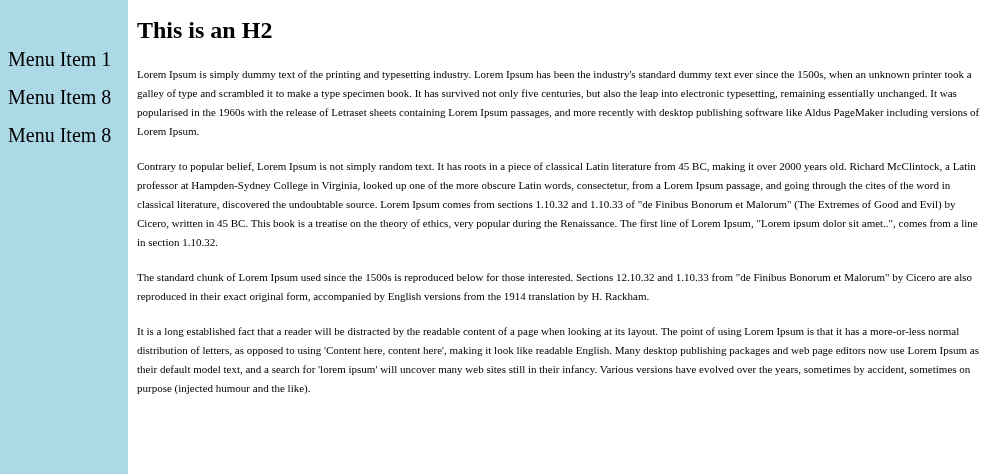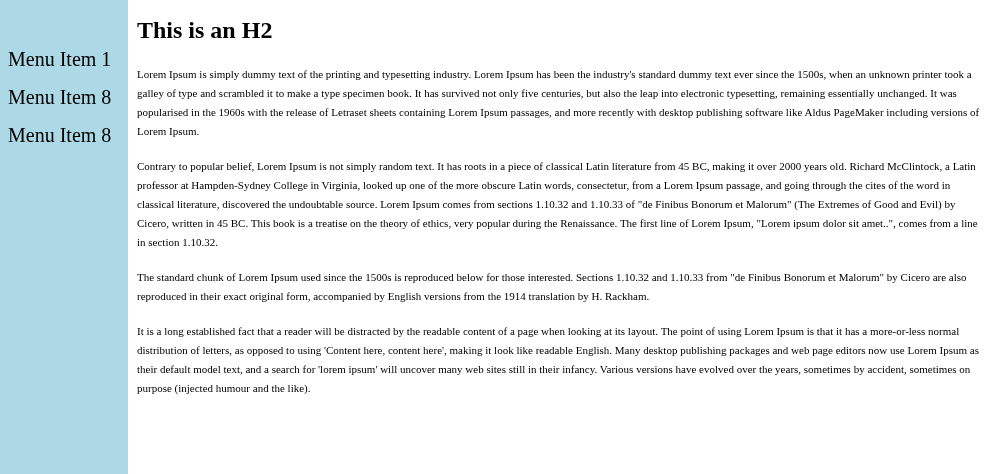--- a/index.html
+++ b/index.html
@@ -61,17 +61,17 @@
   <div class="sidebar" style="background: rgb(173, 216, 230);">
     <div class="menu-item">Menu Item 1</div>
     <div class="menu-item">Menu Item 8</div>
     <div class="menu-item">Menu Item 8</div>
   </div>
 
   <div class="content">
     <h2>This is an H2</h2>
     <p>Lorem Ipsum is simply dummy text of the printing and typesetting industry. Lorem Ipsum has been the industry's standard dummy text ever since the 1500s, when an unknown printer took a galley of type and scrambled it to make a type specimen book. It has survived not only five centuries, but also the leap into electronic typesetting, remaining essentially unchanged. It was popularised in the 1960s with the release of Letraset sheets containing Lorem Ipsum passages, and more recently with desktop publishing software like Aldus PageMaker including versions of Lorem Ipsum.</p>
     <p>Contrary to popular belief, Lorem Ipsum is not simply random text. It has roots in a piece of classical Latin literature from 45 BC, making it over 2000 years old. Richard McClintock, a Latin professor at Hampden-Sydney College in Virginia, looked up one of the more obscure Latin words, consectetur, from a Lorem Ipsum passage, and going through the cites of the word in classical literature, discovered the undoubtable source. Lorem Ipsum comes from sections 1.10.32 and 1.10.33 of "de Finibus Bonorum et Malorum" (The Extremes of Good and Evil) by Cicero, written in 45 BC. This book is a treatise on the theory of ethics, very popular during the Renaissance. The first line of Lorem Ipsum, "Lorem ipsum dolor sit amet..", comes from a line in section 1.10.32.</p>
-    <p>The standard chunk of Lorem Ipsum used since the 1500s is reproduced below for those interested. Sections 1.10.32 and 1.10.33 from "de Finibus Bonorum et Malorum" by Cicero are also reproduced in their exact original form, accompanied by English versions from the 1914 translation by H. Rackham.</p>
+    <p>The standard chunk of Lorem Ipsum used since the 1500s is reproduced below for those interested. Sections 12.10.32 and 1.10.33 from "de Finibus Bonorum et Malorum" by Cicero are also reproduced in their exact original form, accompanied by English versions from the 1914 translation by H. Rackham.</p>
     <p>It is a long established fact that a reader will be distracted by the readable content of a page when looking at its layout. The point of using Lorem Ipsum is that it has a more-or-less normal distribution of letters, as opposed to using 'Content here, content here', making it look like readable English. Many desktop publishing packages and web page editors now use Lorem Ipsum as their default model text, and a search for 'lorem ipsum' will uncover many web sites still in their infancy. Various versions have evolved over the years, sometimes by accident, sometimes on purpose (injected humour and the like).</p>
   </div>
 
 </div>
 
 </body></html>

